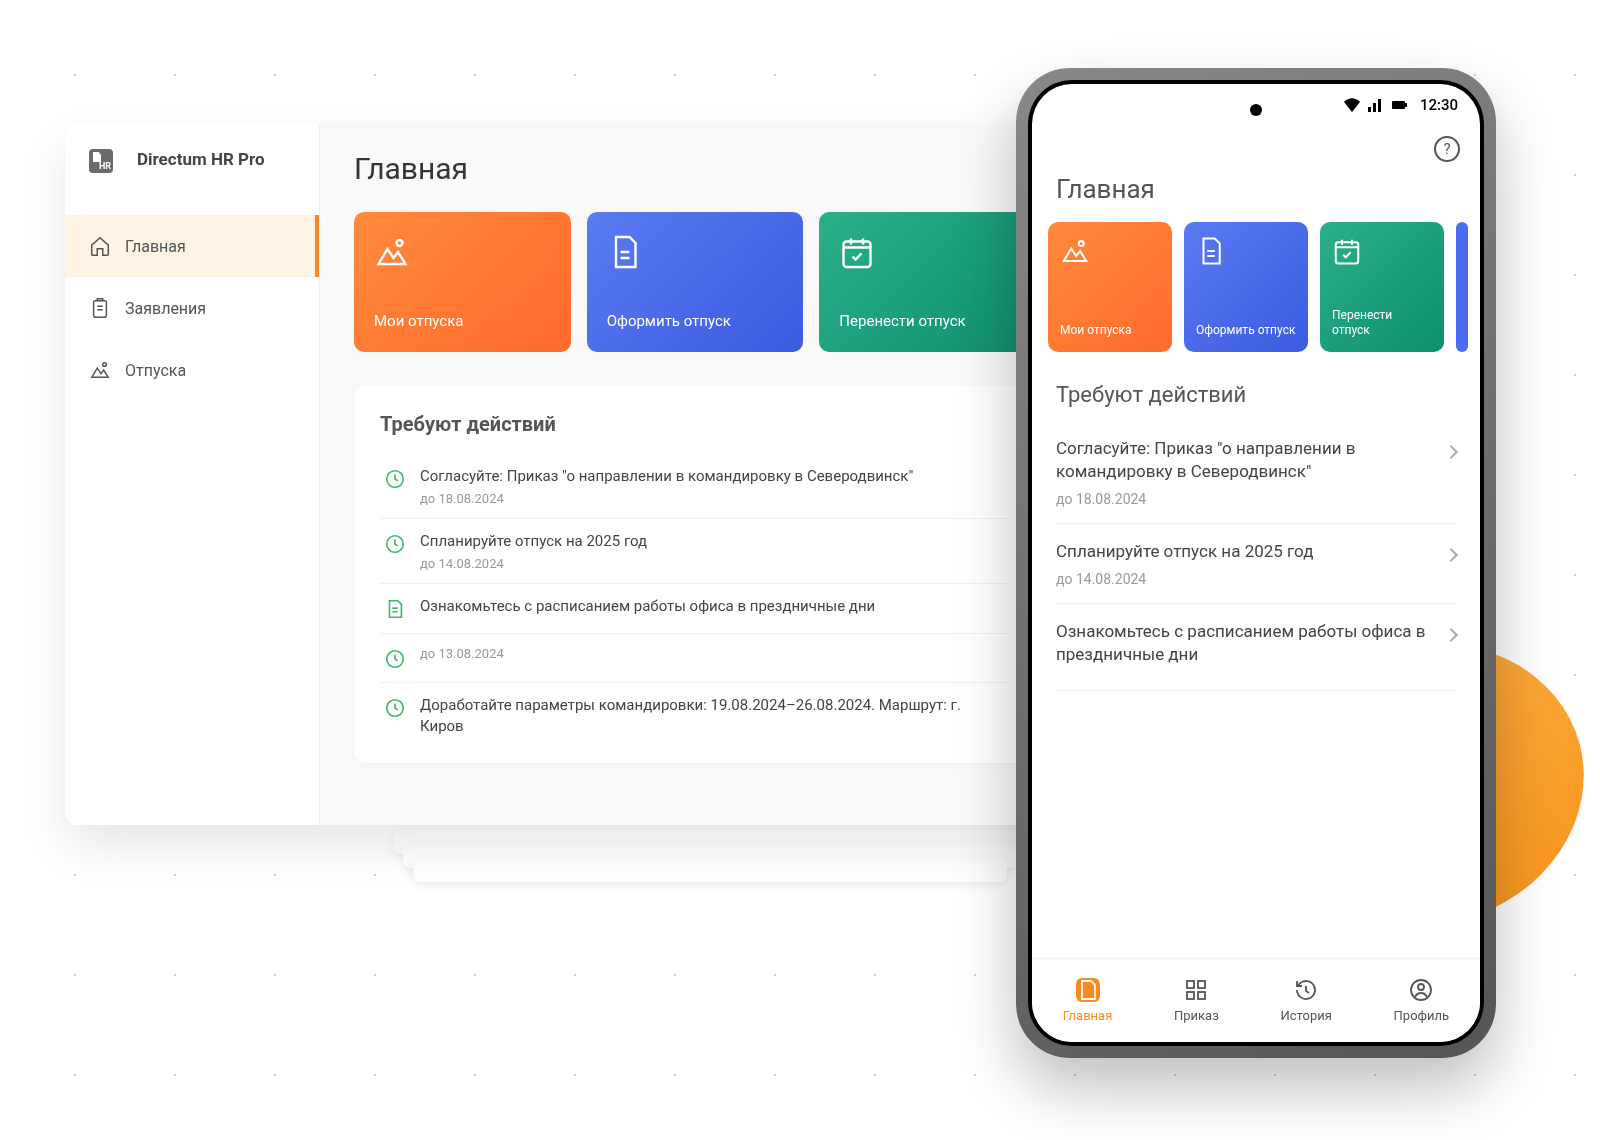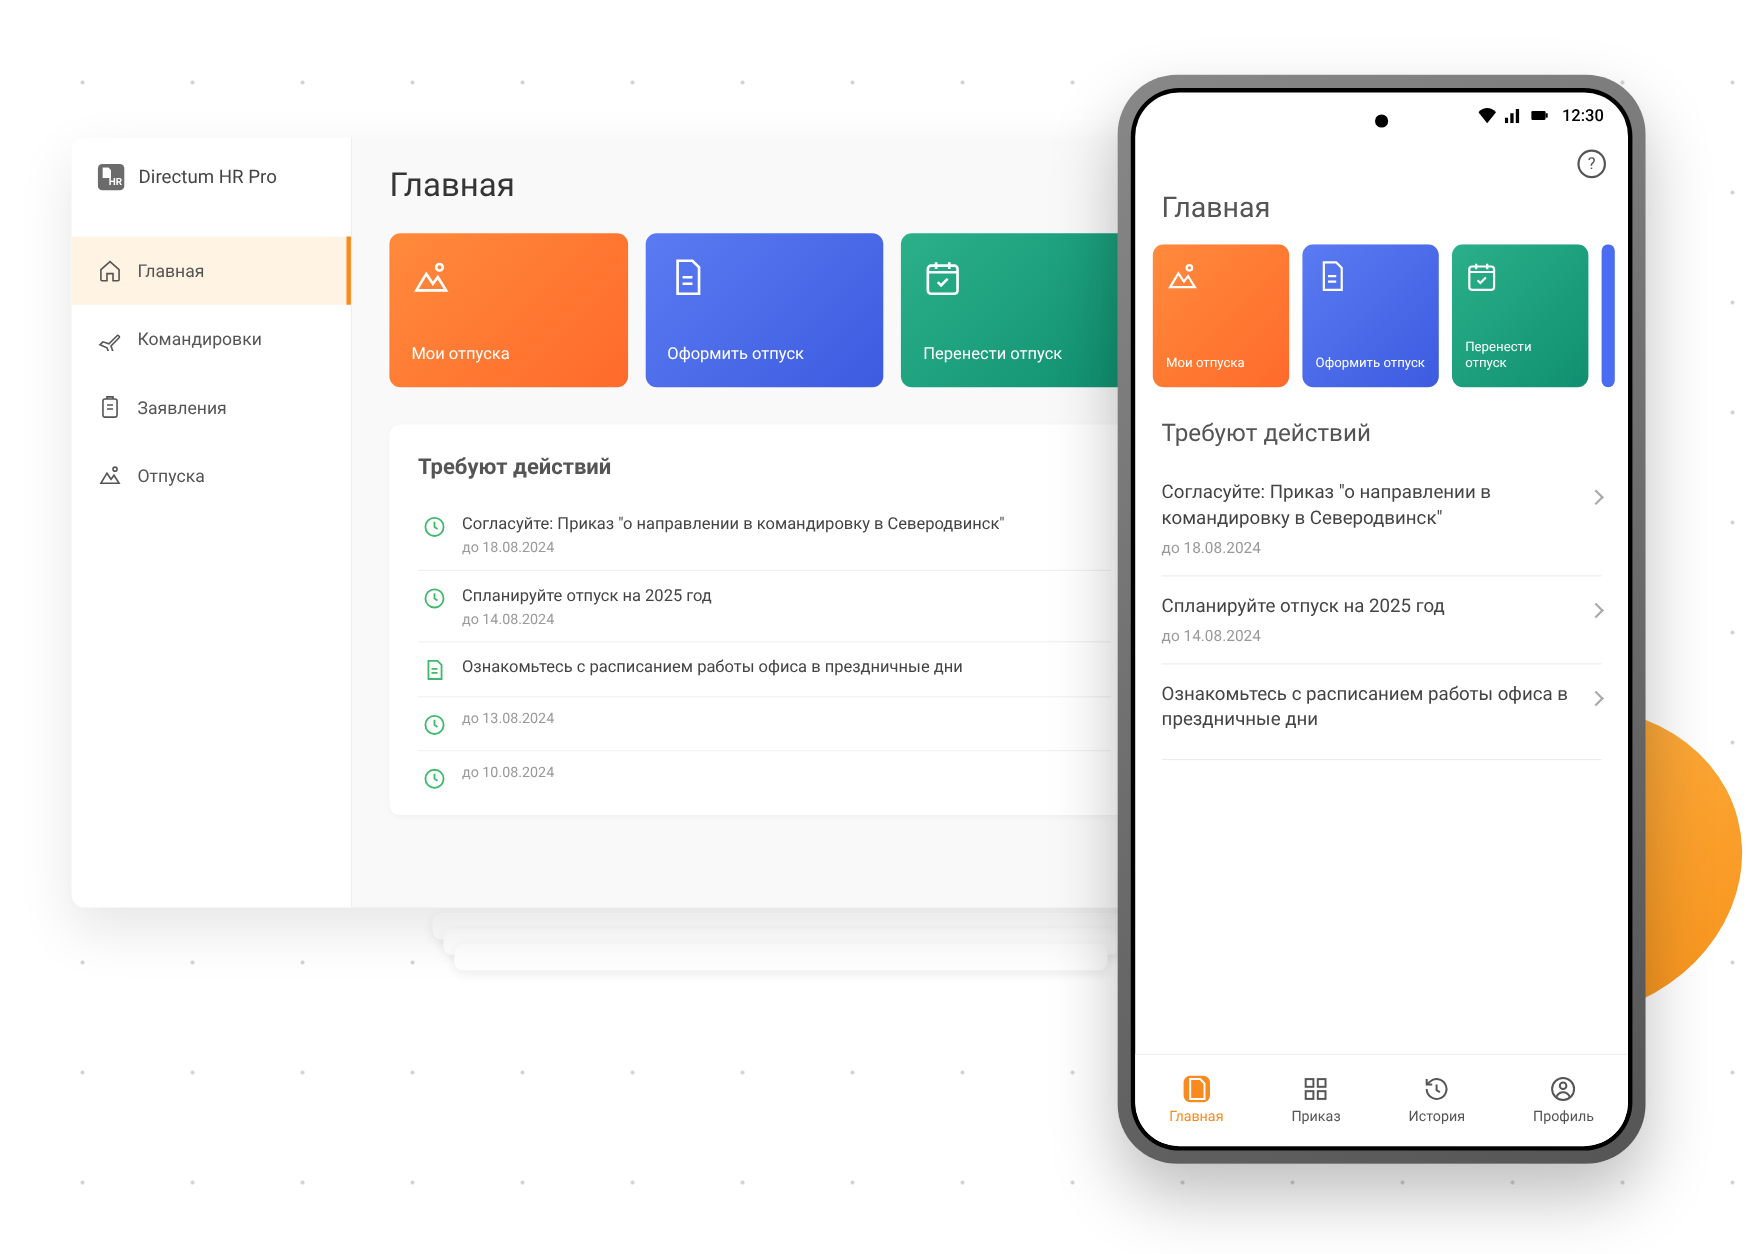--- a/index.html
+++ b/index.html
@@ -14,21 +14,21 @@
 
 .card-stack{position:absolute;left:380px;top:830px;width:660px;height:80px;z-index:2}
 .card-stack::before,.card-stack::after,.card-stack .s{content:"";position:absolute;left:0;right:0;height:24px;border-radius:8px;background:#fff;box-shadow:0 3px 10px rgba(0,0,0,.08)}
 .card-stack::before{top:0;transform:scaleX(.96)}
 .card-stack .s{top:14px;transform:scaleX(.93)}
 .card-stack::after{top:28px;transform:scaleX(.9)}
 
 
 .browser{position:absolute;left:65px;top:125px;width:1005px;height:700px;background:#f9f9fa;border-radius:12px;box-shadow:0 20px 50px rgba(0,0,0,.1);overflow:hidden;z-index:5;display:flex}
 .sidebar{width:255px;background:#fff;border-right:1px solid #eee;display:flex;flex-direction:column}
-.logo-row{display:flex;align-items:center;gap:13px;padding:24px;font-size:17px;color:#444;font-weight:400}
+.logo-row{display:flex;align-items:flex-start;gap:24px;padding:24px;font-size:17px;color:#444;font-weight:700}
 .logo-box{width:24px;height:24px;background:#6b6b6b;border-radius:4px;position:relative;display:flex;align-items:center;justify-content:center}
 .logo-box::before{content:"HR";color:#fff;font-size:9px;font-weight:700;position:absolute;bottom:2px;right:2px}
 .logo-box::after{content:"";position:absolute;left:4px;top:3px;width:8px;height:10px;background:#fff;clip-path:polygon(0 0,70% 0,100% 30%,100% 100%,0 100%)}
 .nav{margin-top:18px}
 .nav-item{display:flex;align-items:center;gap:14px;padding:20px 24px;font-size:16px;color:#555;cursor:pointer;position:relative}
 .nav-item.active{background:#fff3e4;border-right:4px solid #f78b1f}
 .nav-icon{width:22px;height:22px;display:flex;align-items:center;justify-content:center;color:#555}
 .nav-icon svg{width:22px;height:22px;stroke:#555;fill:none;stroke-width:1.6}
 .main{flex:1;padding:26px 34px;overflow:hidden}
 .page-title{font-size:30px;color:#353535;font-weight:400;margin-bottom:26px}
@@ -107,28 +107,20 @@
         <span class="nav-icon">
             <svg viewBox="0 0 24 24">
               <path d="M3 11l9-8 9 8v10a1 1 0 0 1-1 1h-5v-7h-6v7H4a1 1 0 0 1-1-1z"></path>
             </svg>
           </span>
         <span>Главная</span>
       </div>
       <div class="nav-item">
         <span class="nav-icon">
             <svg viewBox="0 0 24 24">
-              <path d="M2 18l3-3 6 2 8-8c1-1 3 1 2 2l-8 8 2 6-3 3-3-7-7-3z"></path>
-            </svg>
-          </span>
-        <span>Командировки</span>
-      </div>
-      <div class="nav-item">
-        <span class="nav-icon">
-            <svg viewBox="0 0 24 24">
               <rect x="5" y="4" width="14" height="18" rx="2"></rect>
               <path d="M9 4V2h6v2M9 10h6M9 14h6"></path>
             </svg>
           </span>
         <span>Заявления</span>
       </div>
       <div class="nav-item">
         <span class="nav-icon">
             <svg viewBox="0 0 24 24">
               <path d="M3 20l6-10 4 6 3-4 5 8z"></path>
@@ -207,21 +199,21 @@
         <div class="act-body">
           <div class="act-due">до 13.08.2024</div>
         </div>
       </div>
       <div class="action-item">
         <span class="act-icon clock"><svg viewBox="0 0 24 24">
               <circle cx="12" cy="12" r="9"></circle>
               <path d="M12 7v5l3 2"></path>
             </svg></span>
         <div class="act-body">
-          <div class="act-due">до 10.08.2024</div>
+          <div class="act-title">Доработайте параметры командировки: 19.08.2024–26.08.2024. Маршрут: г. Киров</div>
         </div>
       </div>
     </div>
   </div>
 </div>
 
 <div class="phone">
   <div class="phone-frame"></div>
   <div class="phone-inner">
     <div class="notch"></div>

